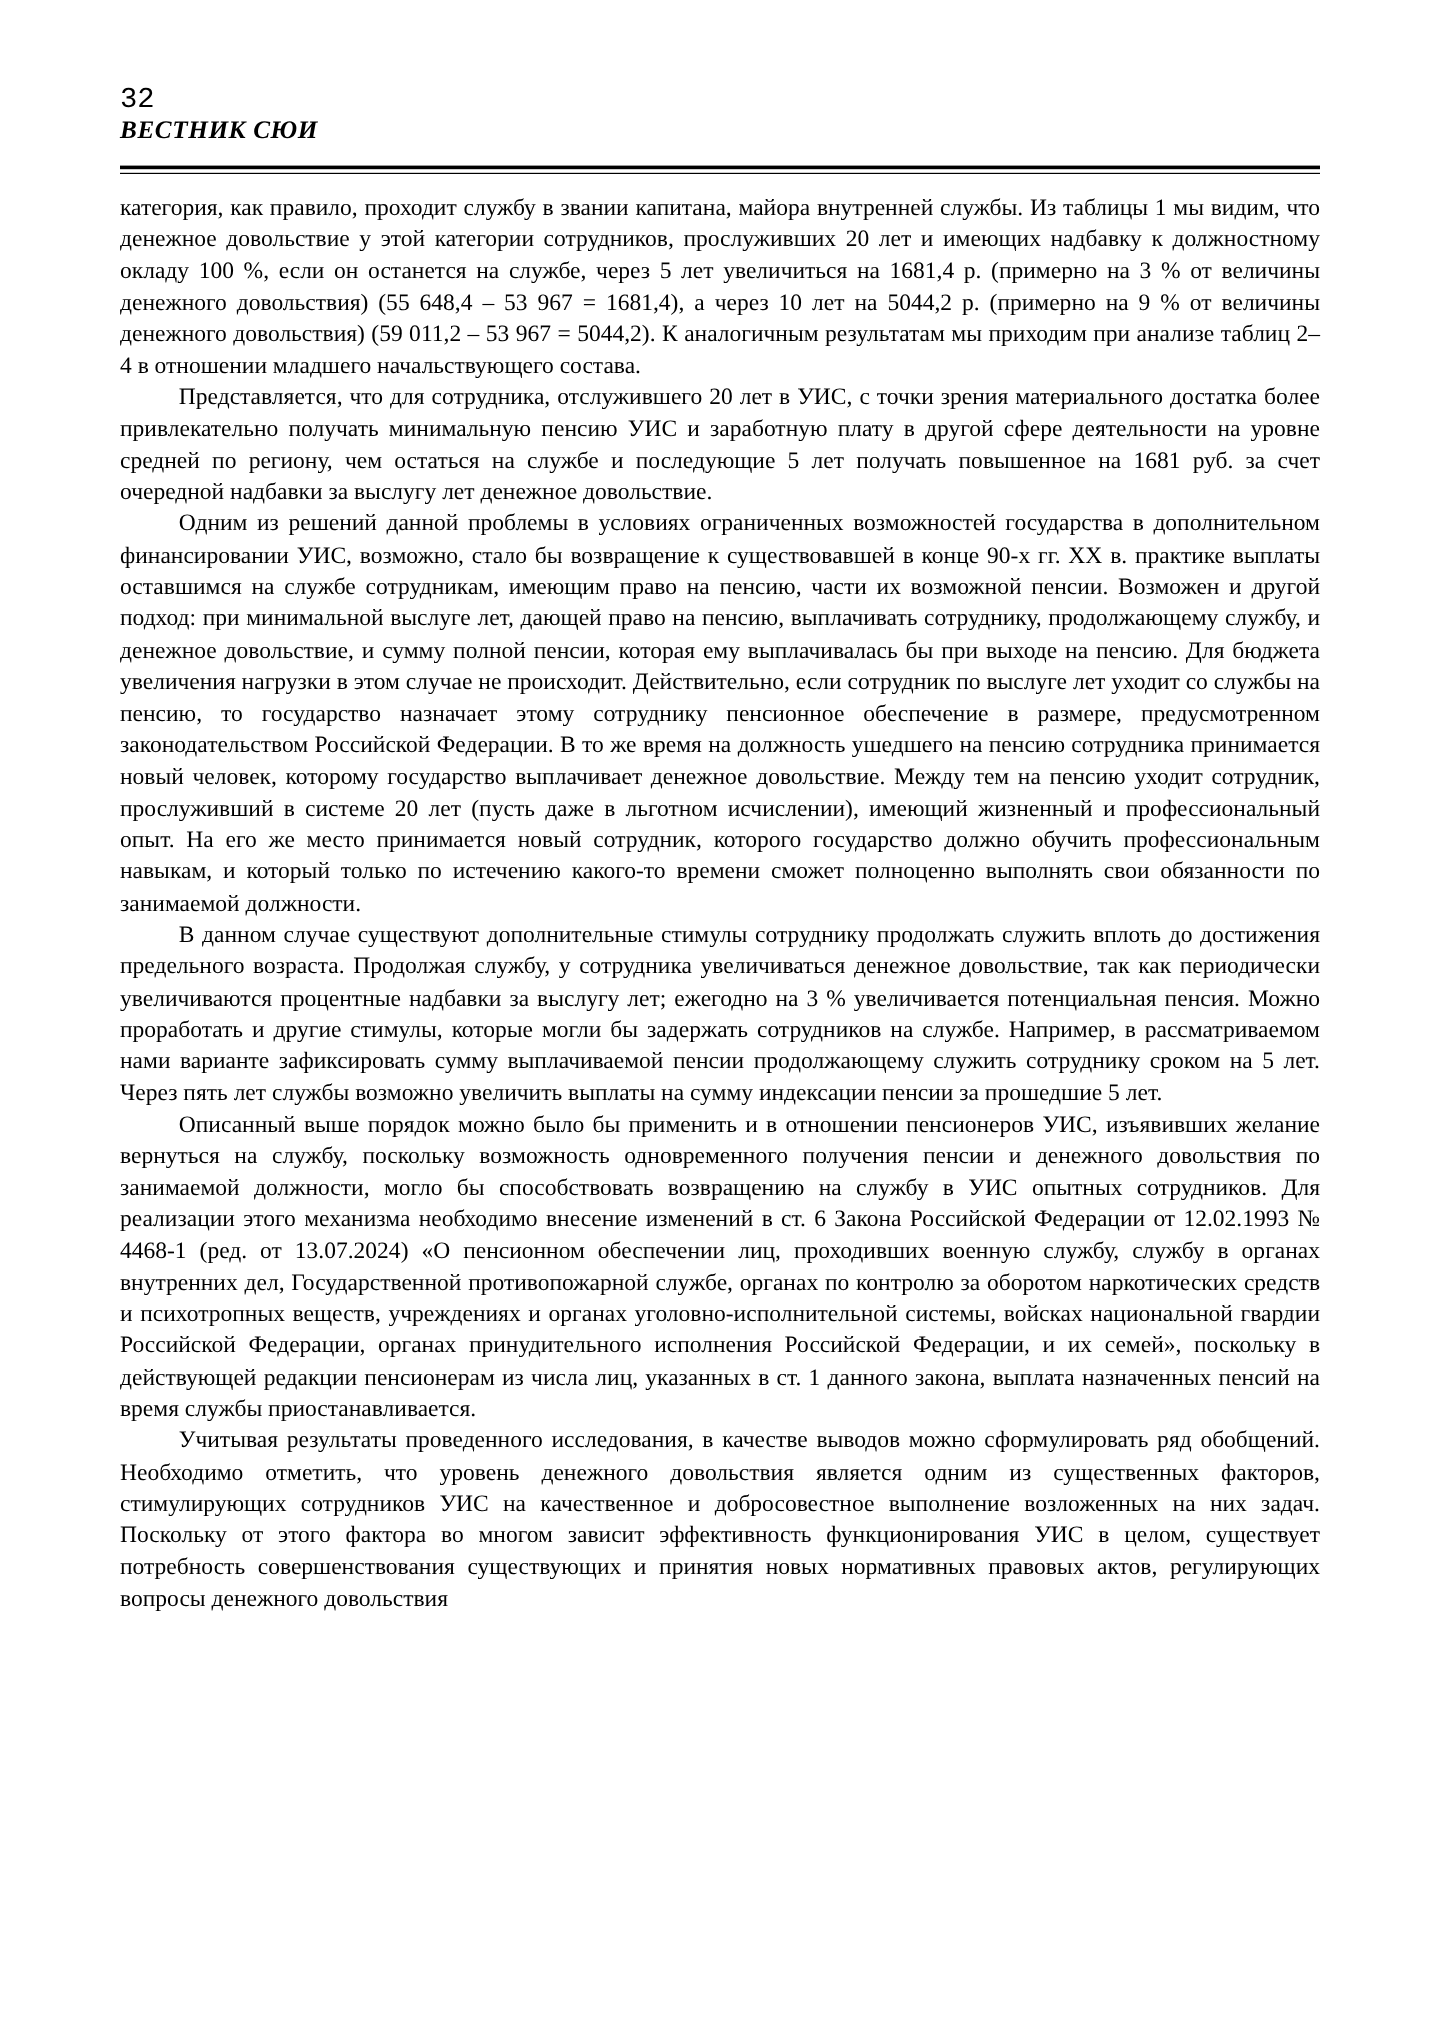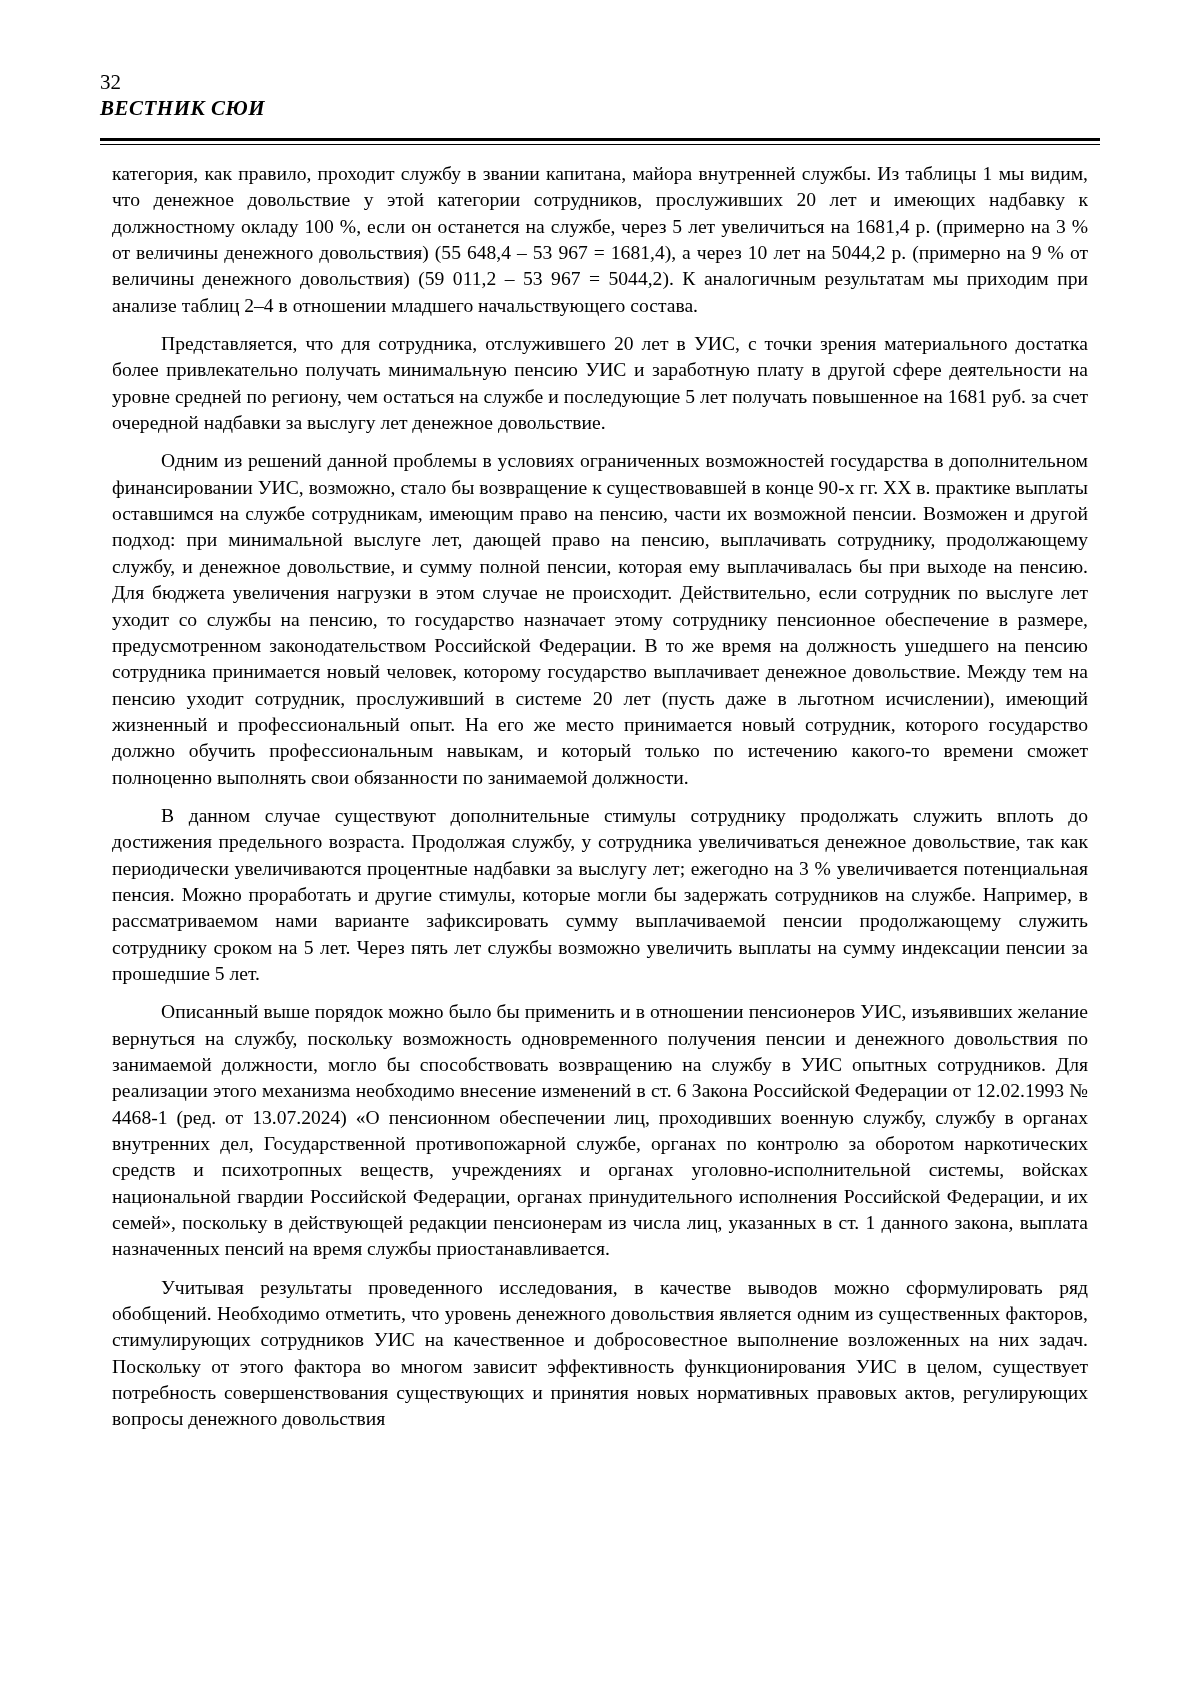--- a/index.html
+++ b/index.html
@@ -25,22 +25,22 @@
     padding: 70px 100px 40px 100px;
   }
   .header-row {
     position: relative;
     height: 54px;
   }
   .page-number {
     position: absolute;
     left: 0;
     top: 0;
-    font-size: 21px;
-    font-family: Liberation Serif, serif;
+    font-size: 24px;
+    font-family: Liberation Mono, monospace;
   }
   .journal-title {
     text-align: left;
     font-size: 21px;
     font-weight: bold;
     font-style: italic;
     letter-spacing: 0.5px;
     padding-top: 26px;
   }
   .rule-double {
@@ -51,21 +51,21 @@
   }
   .body-text {
     margin-top: 16px;
     font-size: 19.6px;
     line-height: 1.345;
     text-align: justify;
     text-justify: inter-word;
     hyphens: manual;
   }
   .body-text p {
-    margin: 12px;
+    margin: 0;
     text-indent: 49px;
   }
   .body-text p.no-indent {
     text-indent: 0;
   }
 </style>
 </head>
 <body>
 
 <div class="page">

